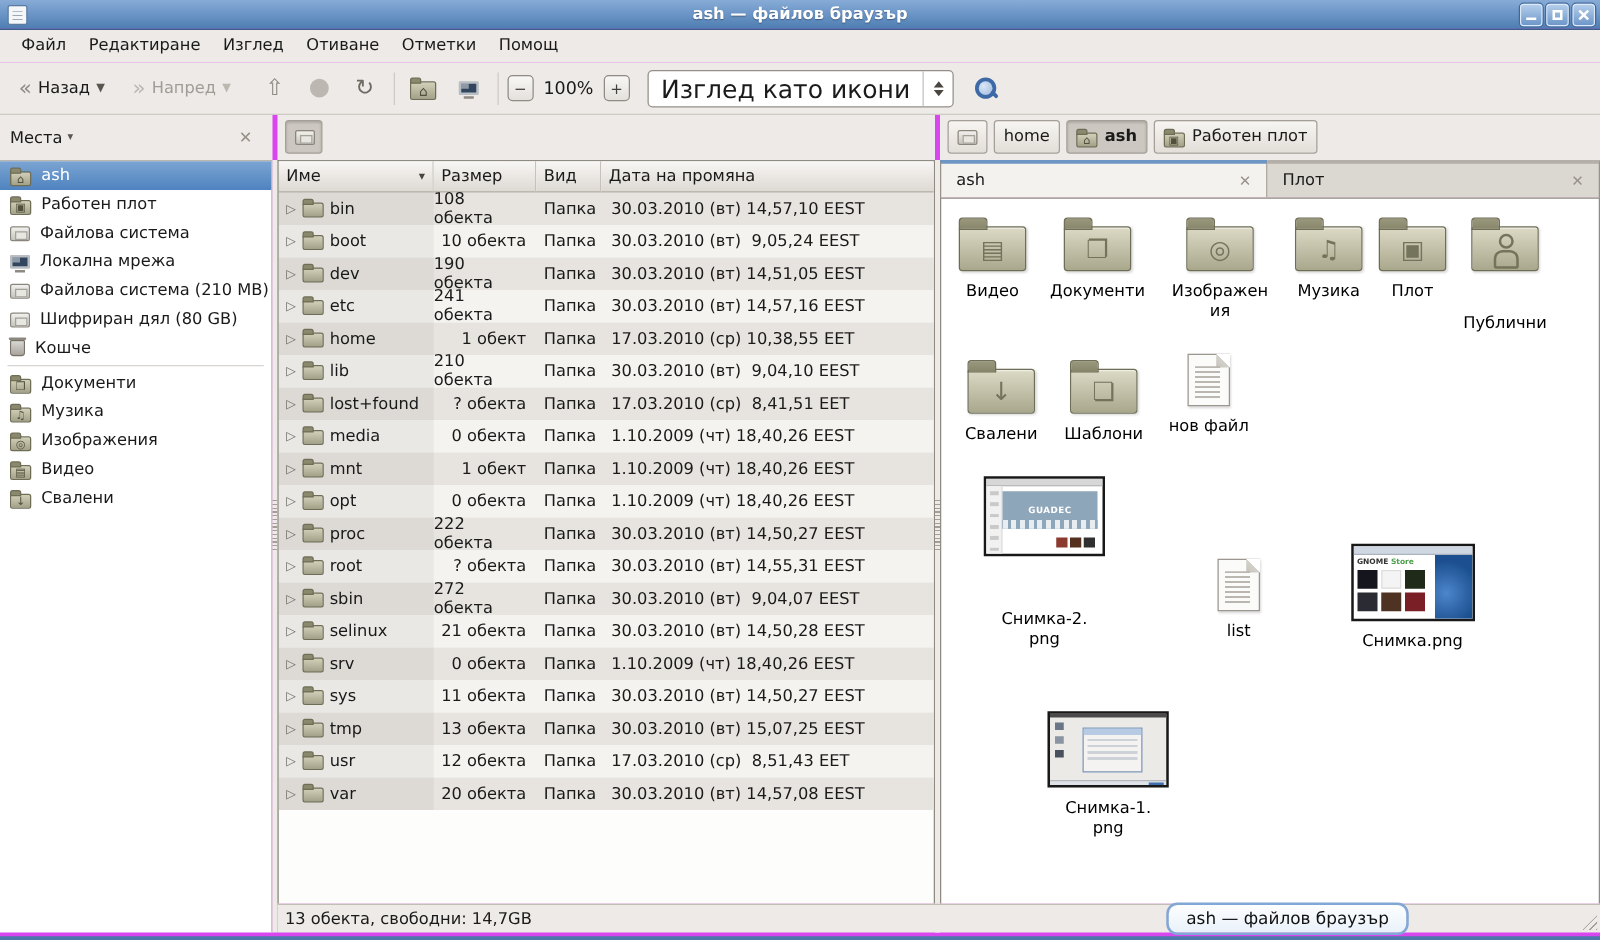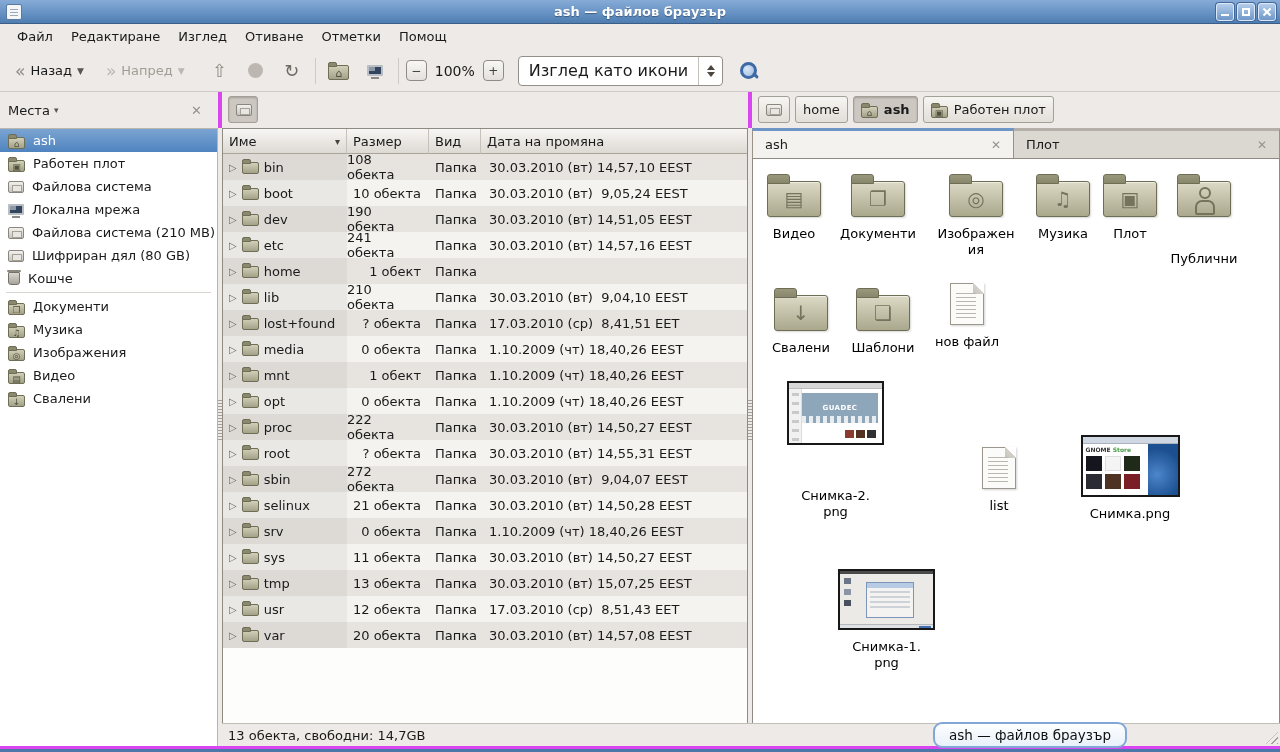--- a/index.html
+++ b/index.html
@@ -42,21 +42,21 @@
   .tsep { width:1px; height:26px; background:#cfcac3; margin:0 7px; }
   .icon-btn { display:flex; align-items:center; justify-content:center; width:32px; height:32px; border-radius:4px; cursor:pointer; }
   .stop-circle { width:15px; height:15px; border-radius:50%; background:#bcb8b1; }
   .reload-glyph { font-size:18px; color:#6e6b64; }
   .up-glyph { font-size:18px; color:#8f8c85; }
   .zbtn { width:21px; height:21px; border:1px solid #908c85; border-radius:4px; background:linear-gradient(#f8f7f5,#e4e1dc);
     display:flex; align-items:center; justify-content:center; font-size:12px; color:#44403a; cursor:pointer; }
   .zoomlabel { margin:0 8px; font-size:14px; }
   .combo { display:flex; align-items:center; height:30px; background:#fff; border:1px solid #948f88;
     border-radius:4px; margin-left:14px; cursor:pointer; }
-  .combo .lbl { padding:0 10px; font-size:16px; }
+  .combo .lbl { padding:0 10px; font-size:20px; }
   .combo .spin { width:24px; align-self:stretch; border-left:1px solid #c6c2bb; display:flex; flex-direction:column;
     align-items:center; justify-content:center; gap:2px; }
   .tri-up { width:0; height:0; border-left:4px solid transparent; border-right:4px solid transparent; border-bottom:5px solid #4a463f; }
   .tri-dn { width:0; height:0; border-left:4px solid transparent; border-right:4px solid transparent; border-top:5px solid #4a463f; }
   .search-glyph { position:relative; width:20px; height:20px; }
   .search-glyph::before { content:""; position:absolute; left:1px; top:1px; width:11px; height:11px;
     border:3px solid #3d69a6; border-radius:50%; background:radial-gradient(circle at 35% 35%, #dbe7f5, #9cbade); }
   .search-glyph::after { content:""; position:absolute; left:13px; top:13px; width:7px; height:3px;
     background:#3d69a6; transform:rotate(45deg); border-radius:2px; }
 
@@ -403,20 +403,21 @@
         <div class="cell c-date">30.03.2010 (вт) 14,57,16 EEST</div>
       </div>
       <div class="tr">
         <div class="cell c-name">
             <span class="exp">▷</span>
             <span class="mf"></span>
             <span>home</span>
           </div>
         <div class="cell c-size">1 обект</div>
         <div class="cell c-type">Папка</div>
+        <div class="cell c-date">17.03.2010 (ср) 10,38,55 EET</div>
       </div>
       <div class="tr">
         <div class="cell c-name">
             <span class="exp">▷</span>
             <span class="mf"></span>
             <span>lib</span>
           </div>
         <div class="cell c-size">210 обекта</div>
         <div class="cell c-type">Папка</div>
         <div class="cell c-date">30.03.2010 (вт)  9,04,10 EEST</div>
@@ -647,21 +648,21 @@
         <span class="tg-head">GUADEC</span>
           <span class="tg-sky"></span>
         <span class="tg-imgs">
             <i></i>
             <i></i>
             <i></i>
           </span>
       </span>
       <span class="iv-label wrap">Снимка-2.png</span>
     </div>
-    <div class="iv-item" style="left:212px;top:288px;width:68px;justify-content:space-between;">
+    <div class="iv-item" style="left:204px;top:288px;width:68px;justify-content:space-between;">
       <span class="paper"></span>
       <span class="iv-label">list</span>
     </div>
     <div class="iv-item" style="left:327px;top:276px;width:100px;">
       <span class="thumb t-store">
         <span class="ts-bar"></span>
           <span class="ts-blue"></span>
         <span class="ts-title">GNOME <b>Store</b></span>
         <span class="ts-grid">
             <i></i>

